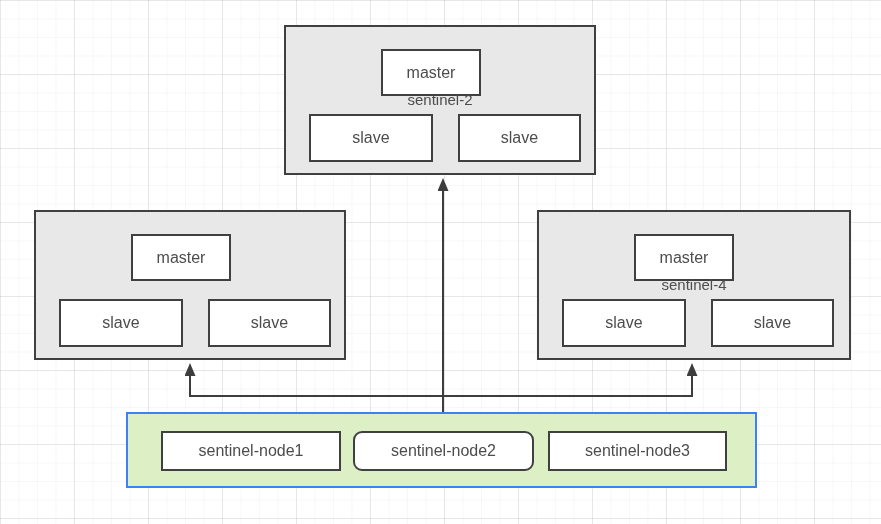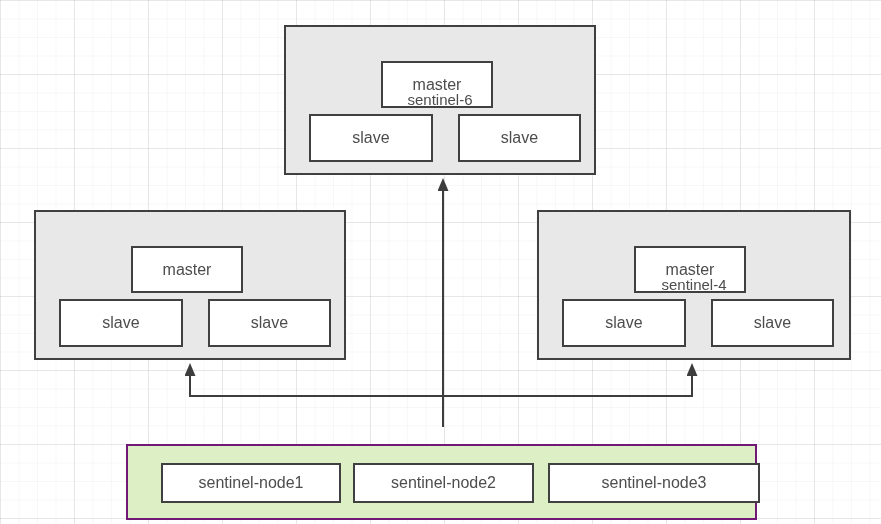--- a/index.html
+++ b/index.html
@@ -30,52 +30,52 @@
   .group-right { left: 537px; top: 210px; width: 314px; }
 
   .node {
     position: absolute;
     background: #ffffff;
     border: 2px solid #404040;
     display: flex; align-items: center; justify-content: center;
     font-size: 16px;
     color: #4d4d4d;
   }
-  .master  { left: 95px;  top: 34px; width: 112px; height: 47px; }
+  .master  { left: 95px;  top: 22px; width: 100px; height: 47px; }
   .slave-a { left: 23px;  top: 87px; width: 124px; height: 48px; }
   .slave-b { left: 172px; top: 87px; width: 123px; height: 48px; }
 
   .group-label {
     position: absolute;
     left: 0; right: 0; top: 64px;
     text-align: center;
     font-size: 15px;
     color: #4d4d4d;
   }
 
   .sentinel-box {
     position: absolute;
-    left: 126px; top: 444px;
+    left: 126px; top: 412px;
     width: 631px; height: 76px;
     background: #ddefc5;
-    border: 2px solid #701a75;
+    border: 2px solid #3b82f6;
     padding-left: 10px;
   }
   .snode {
     position: absolute;
     top: 17px; height: 40px;
     background: #ffffff;
     border: 2px solid #404040;
     display: flex; align-items: center; justify-content: center;
     font-size: 16px;
     color: #4d4d4d;
   }
   .snode-1 { left: 33px;  width: 180px; }
-  .snode-2 { left: 225px; width: 181px; }
-  .snode-3 { left: 420px; width: 212px; }
+  .snode-2 { left: 225px; width: 181px; border-radius: 9px; }
+  .snode-3 { left: 420px; width: 179px; }
 
   svg.arrows {
     position: absolute; inset: 0;
     width: 881px; height: 524px;
     pointer-events: none;
   }
 </style>
 </head>
 <body>
 
@@ -88,21 +88,21 @@
       </marker>
     </defs>
     <path d="M443,427 L443,181" stroke="#3d3d3d" stroke-width="2" fill="none" marker-end="url(#arrowhead)"></path>
     <path d="M190,396 L692,396" stroke="#3d3d3d" stroke-width="2" fill="none"></path>
     <path d="M190,397 L190,366" stroke="#3d3d3d" stroke-width="2" fill="none" marker-end="url(#arrowhead)"></path>
     <path d="M692,397 L692,366" stroke="#3d3d3d" stroke-width="2" fill="none" marker-end="url(#arrowhead)"></path>
   </svg>
 
   <div class="group group-top">
     <div class="node master">master</div>
-    <div class="group-label">sentinel-6</div>
+    <div class="group-label">sentinel-2</div>
     <div class="node slave-a">slave</div>
     <div class="node slave-b">slave</div>
   </div>
 
   <div class="group group-left">
     <div class="node master">master</div>
     <div class="node slave-a">slave</div>
     <div class="node slave-b">slave</div>
   </div>
 

